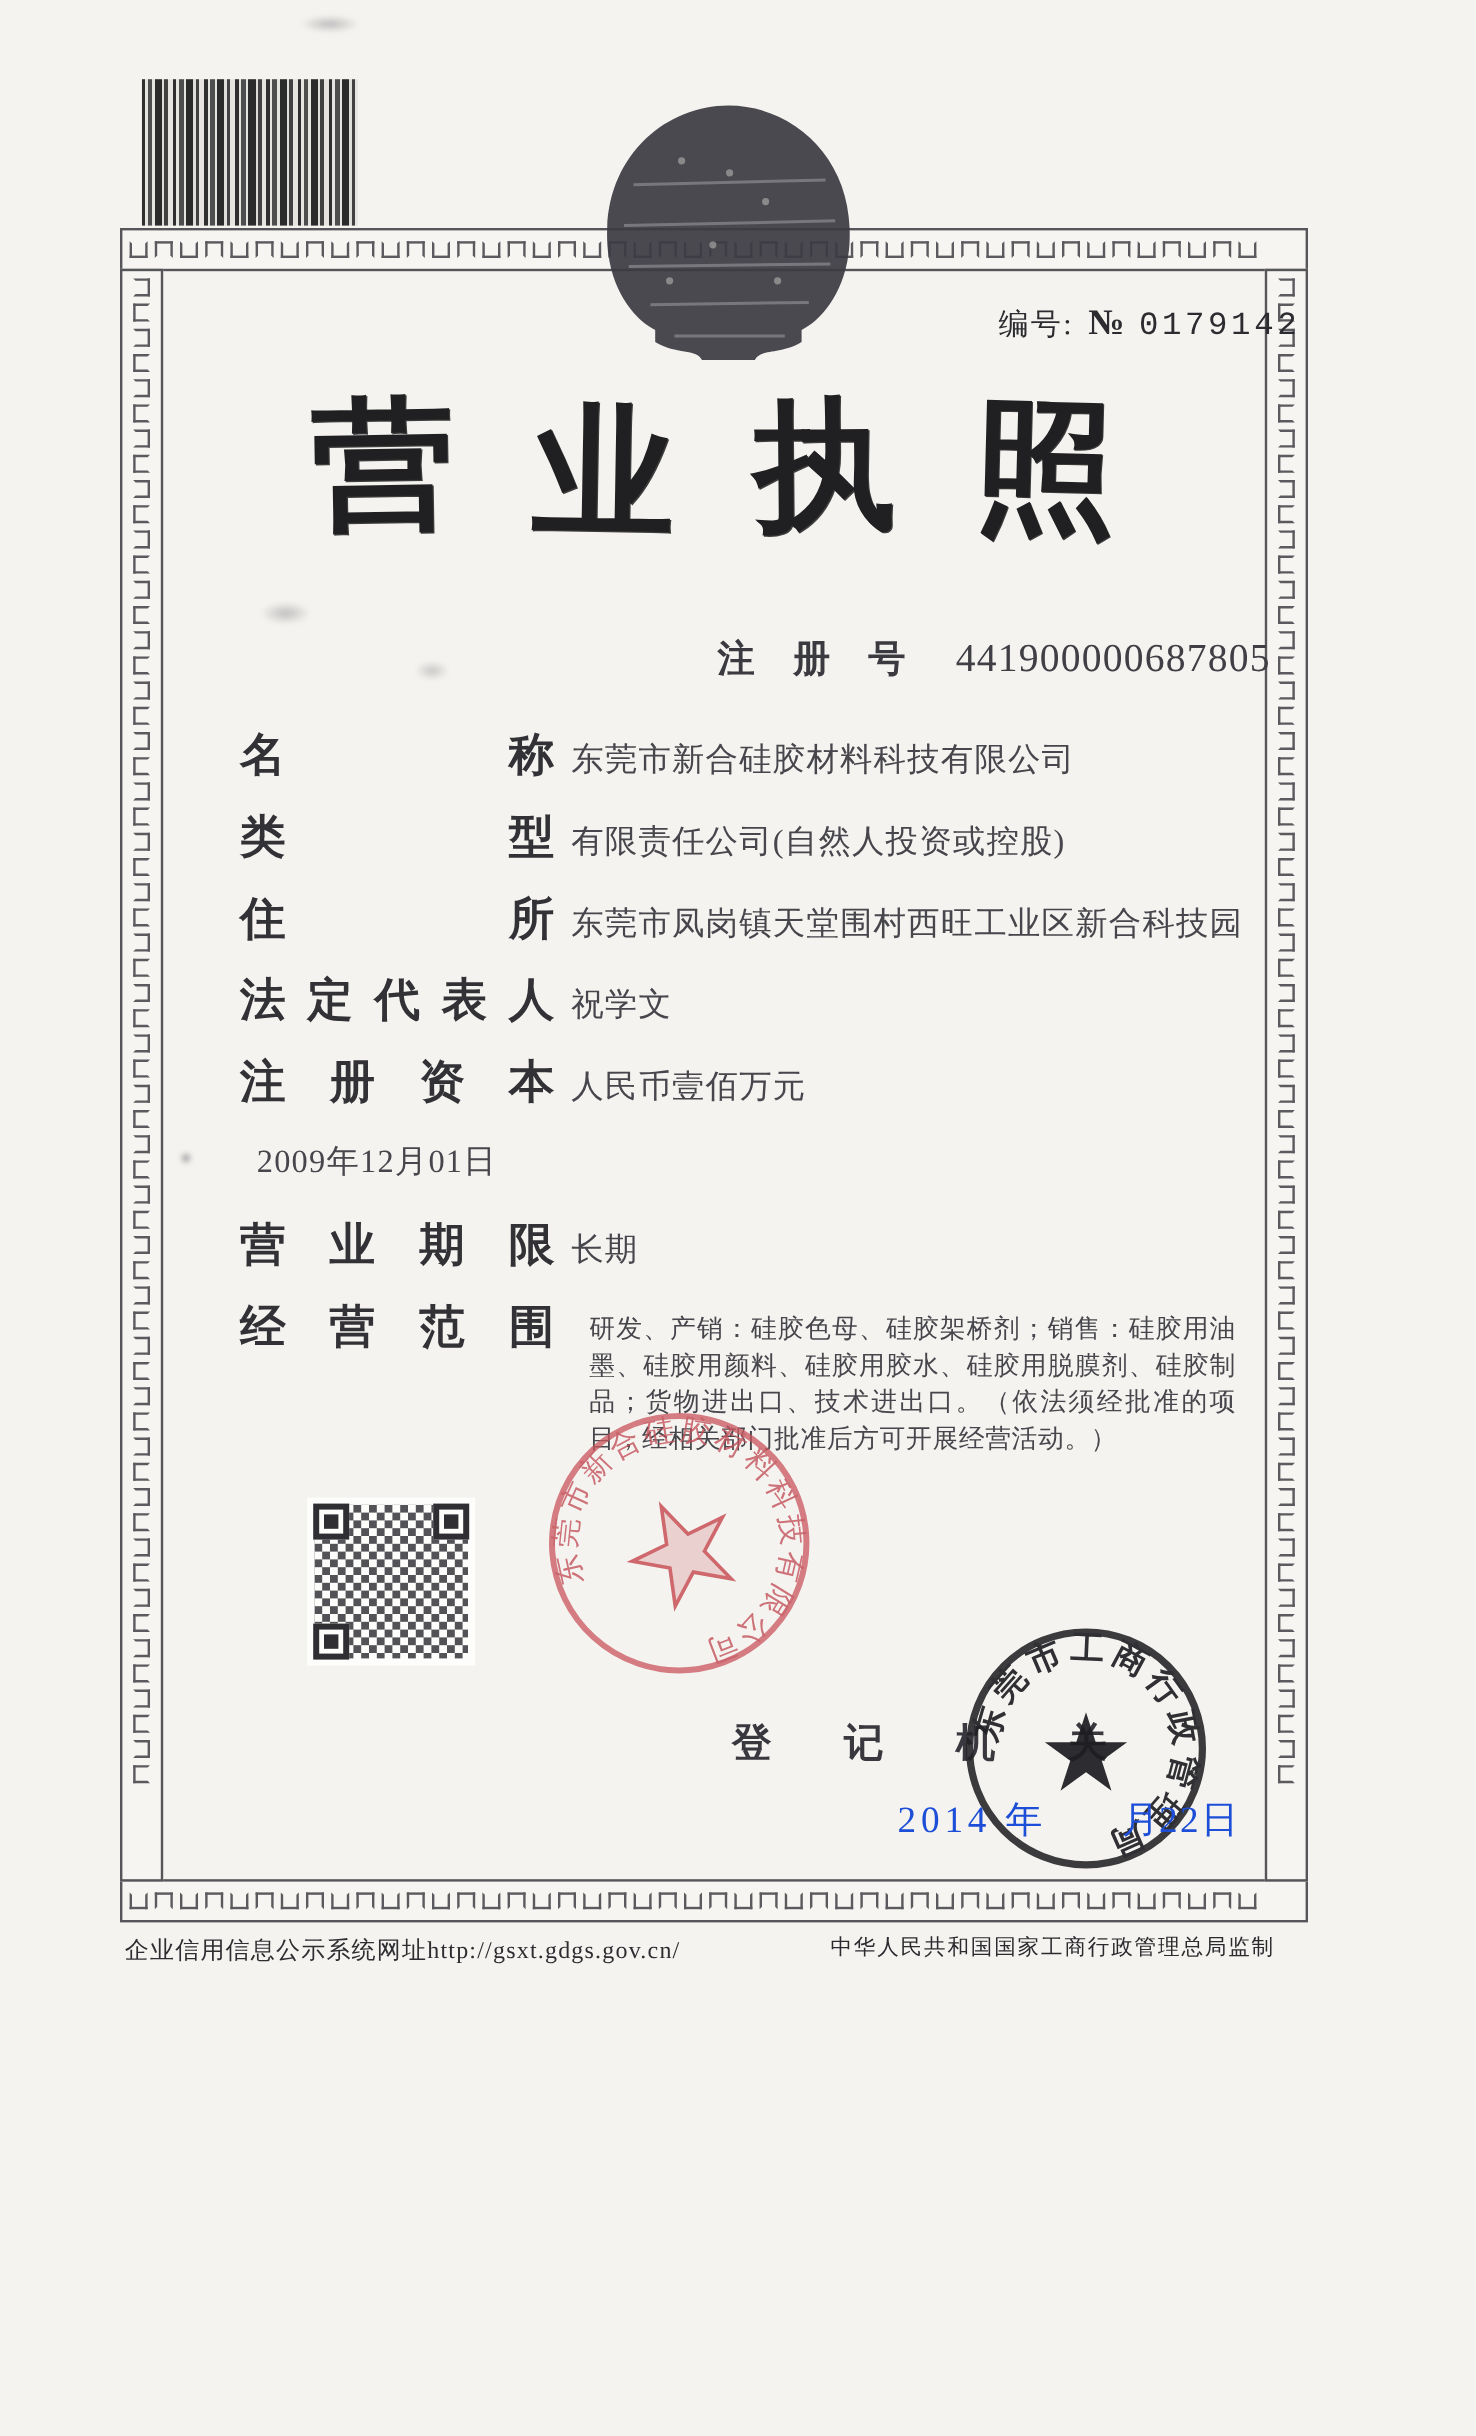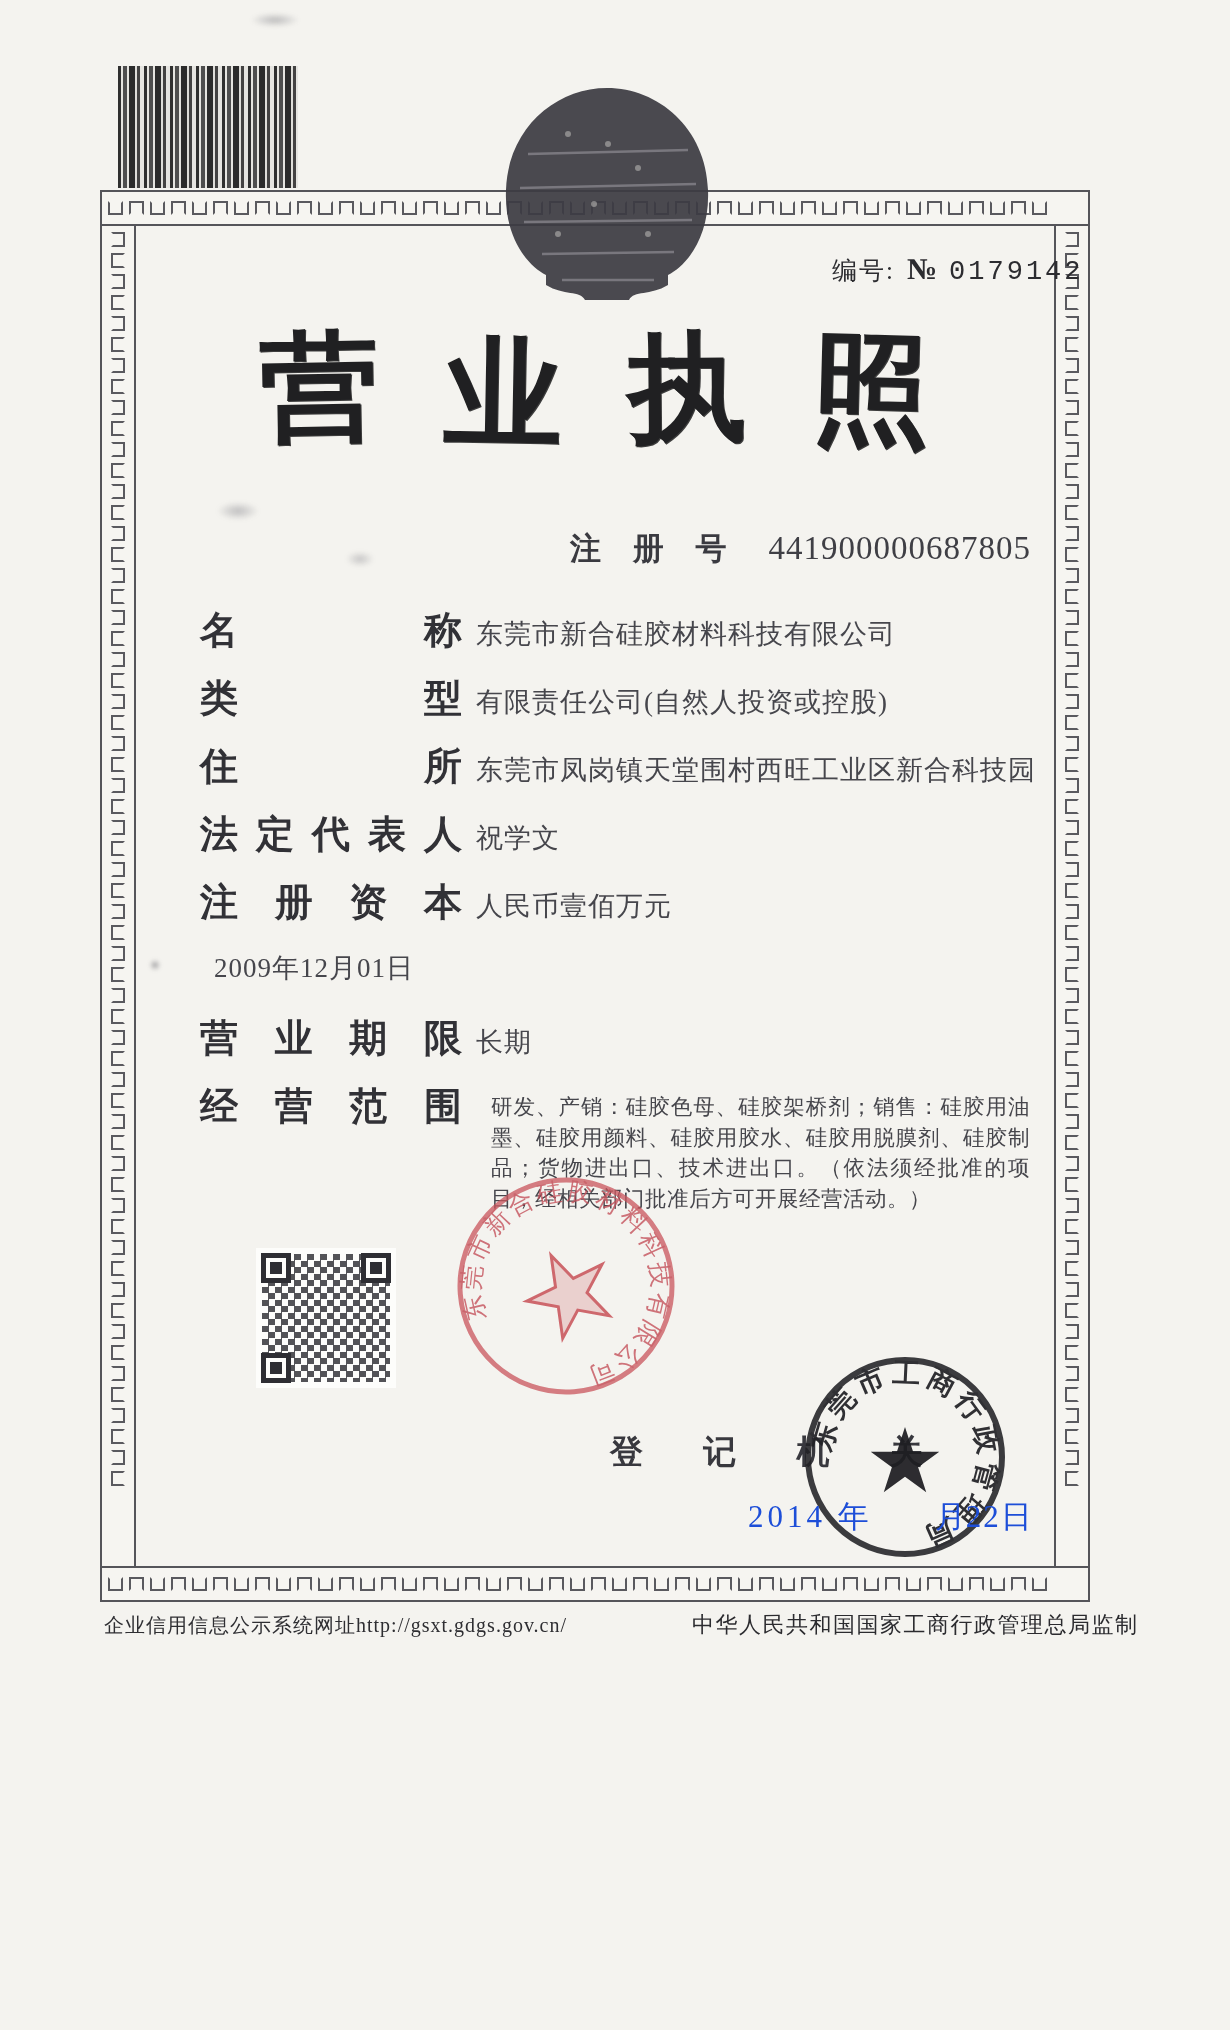--- a/index.html
+++ b/index.html
@@ -51,21 +51,21 @@
   .title{left:100px;top:330px;width:990px;display:flex;justify-content:center;gap:66px;
          font-size:118px;font-weight:900;color:#1b1b1d;line-height:1;
          text-shadow:1px 1px 0 #3a3a3a;}
   .title span{display:inline-block;filter:contrast(.95);}
   .title span:nth-child(1){transform:rotate(-1deg);}
   .title span:nth-child(2){transform:rotate(1deg) translateY(6px);}
   .title span:nth-child(3){transform:rotate(-0.5deg);}
   .title span:nth-child(4){transform:rotate(1.5deg) translateY(2px);}
 
   
-  .regline{left:570px;top:528px;display:flex;align-items:baseline;gap:30px;}
+  .regline{left:598px;top:528px;display:flex;align-items:baseline;gap:30px;}
   .regline .rl{font-size:31px;letter-spacing:12px;color:#3a3a40;font-weight:600;white-space:nowrap;}
   .regline .rn{font-size:33px;color:#3f3f45;letter-spacing:1px;}
 
   
   .fields{left:200px;top:610px;width:830px;}
   .row{display:flex;align-items:baseline;height:68px;}
   .row:last-child{height:auto;align-items:flex-start;gap:15px;}
   .row .lab{width:262px;flex:0 0 262px;font-size:38px;font-weight:700;color:#313136;
             text-align:justify;text-align-last:justify;line-height:1.1;}
   .row .val{padding-left:14px;font-size:27px;color:#46464c;letter-spacing:1px;white-space:nowrap;}
@@ -87,21 +87,21 @@
 
   
   .registry{left:610px;top:1430px;font-size:33px;font-weight:600;letter-spacing:26px;color:#38383e;white-space:nowrap;}
   .dateline{left:748px;top:1496px;font-size:31px;color:#1d4ed8;z-index:6;display:flex;align-items:baseline;}
   .dateline .dy{letter-spacing:4px;}
   .dateline .dm{margin-left:62px;}
   .dateline .dd{letter-spacing:2px;}
 
   
   .footer-left{left:104px;top:1612px;font-size:20px;color:#2e2e32;letter-spacing:1px;}
-  .footer-right{left:692px;top:1610px;font-size:22px;color:#2b2b2f;letter-spacing:1.5px;}
+  .footer-right{left:692px;top:1610px;font-size:18px;color:#2b2b2f;letter-spacing:1.5px;}
 
   
   .noise{border-radius:50%;filter:blur(2px);}
   .n1{left:208px;top:498px;width:60px;height:26px;
       background:radial-gradient(closest-side,rgba(90,90,100,.35),transparent 70%);}
   .n2{left:340px;top:548px;width:40px;height:22px;
       background:radial-gradient(closest-side,rgba(90,90,100,.3),transparent 70%);}
   .n3{left:148px;top:958px;width:14px;height:14px;
       background:radial-gradient(closest-side,rgba(60,60,70,.55),transparent 75%);}
   .n4{left:240px;top:10px;width:70px;height:20px;

